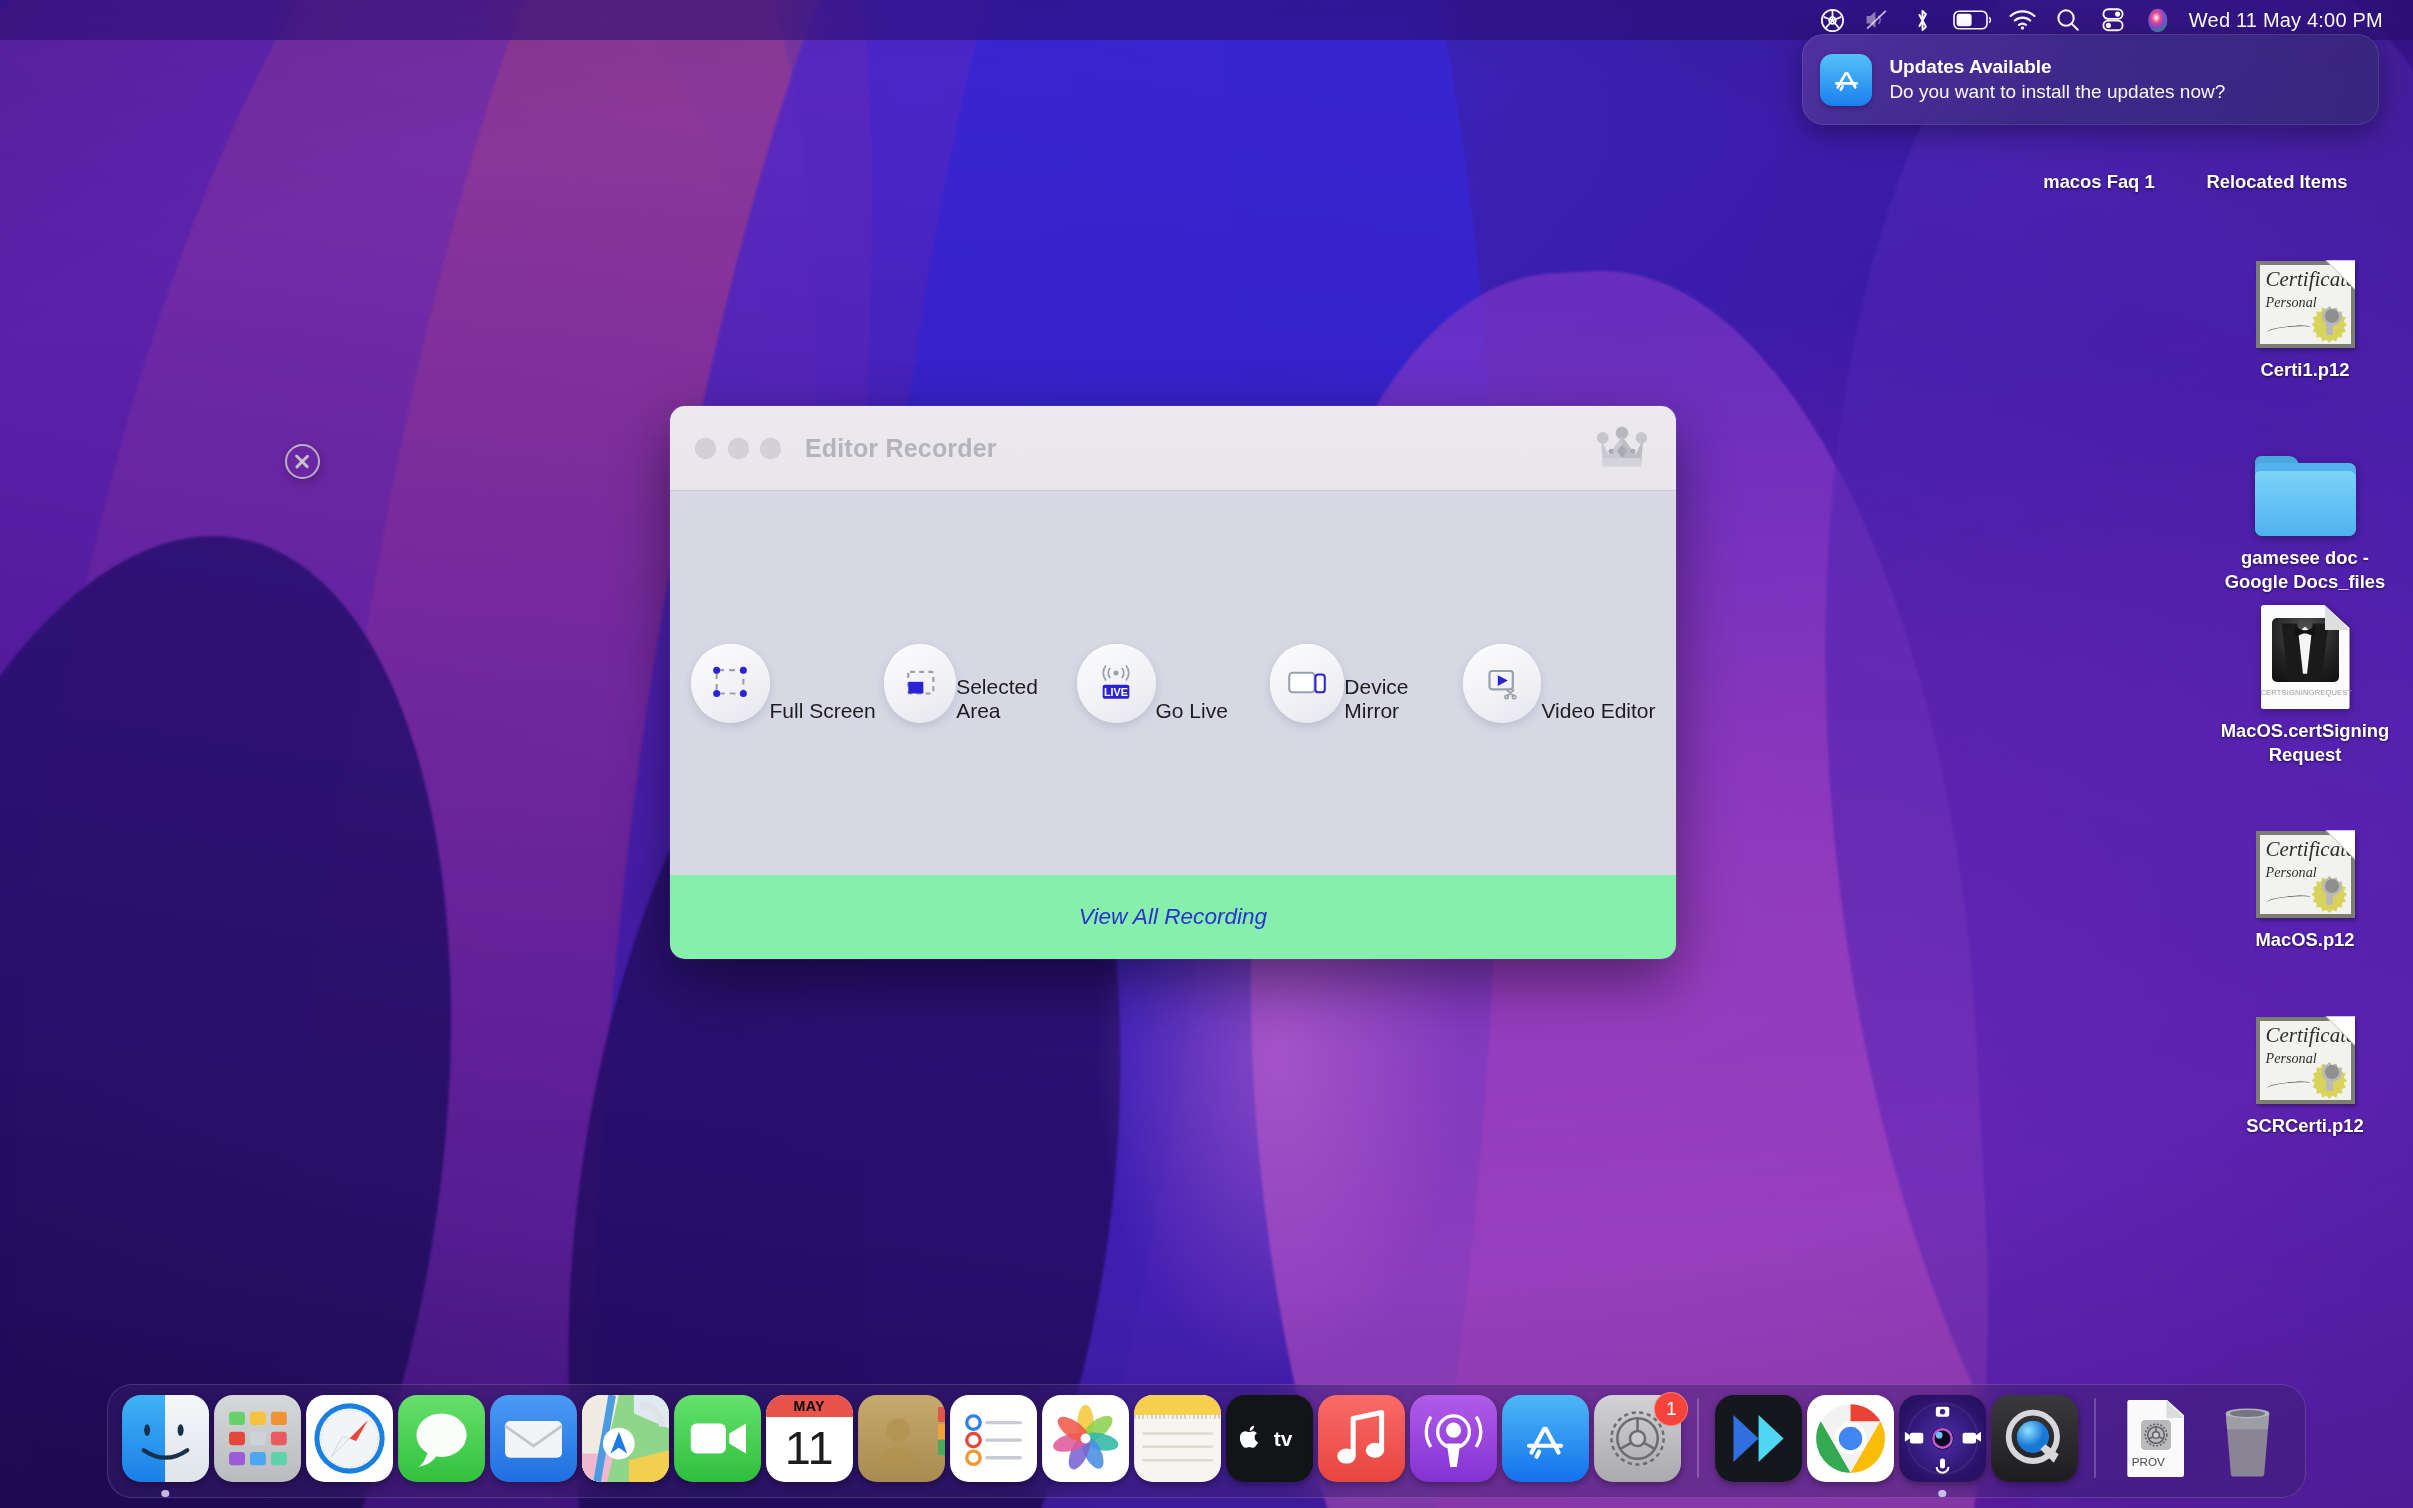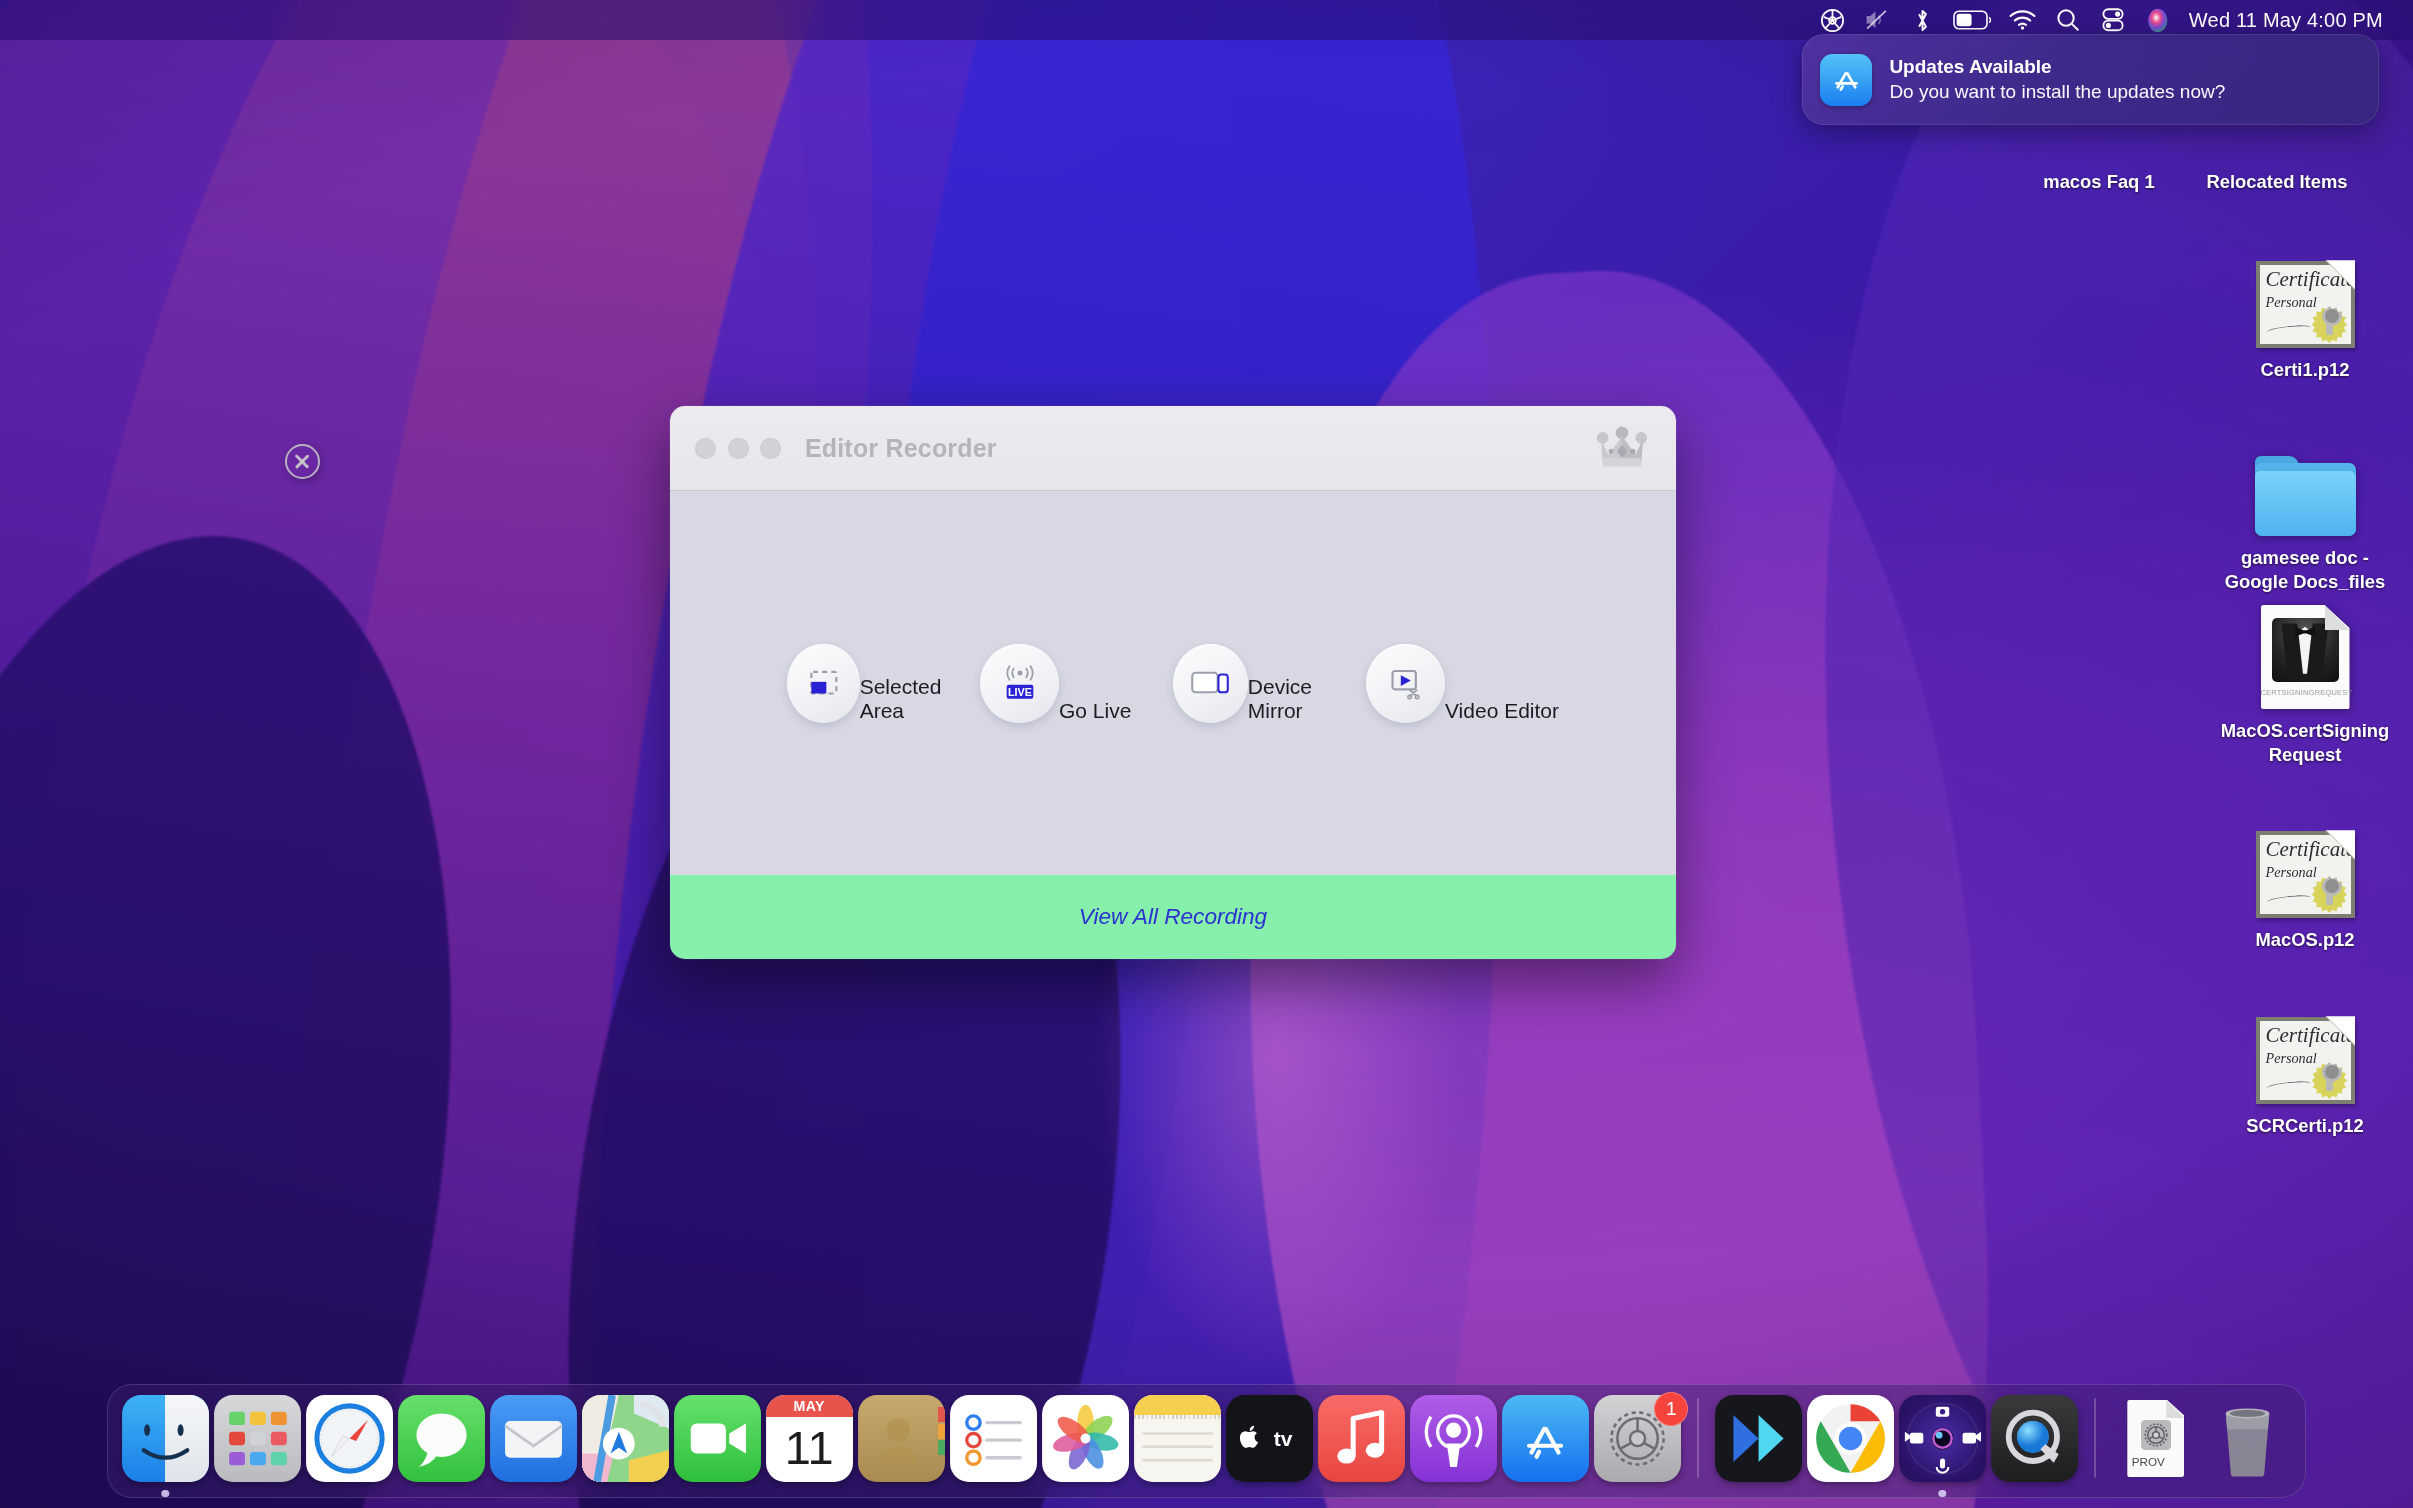--- a/index.html
+++ b/index.html
@@ -445,20 +445,32 @@
         <path d="M31 22 L37 30 L31 38 L25 30 Z" fill="#a9a9b1"></path>
         <circle cx="18" cy="30" r="3" fill="#a9a9b1"></circle>
         <circle cx="44" cy="30" r="3" fill="#a9a9b1"></circle>
       </svg>
     </div>
   </div>
 
   <div class="win-body">
     <div class="modes">
 
+      <div class="mode">
+        <div class="mode-circle">
+          <svg width="40" height="37" viewBox="0 0 48 44">
+            <rect x="8" y="6" width="32" height="28" rx="2" fill="none" stroke="#9aa0ab" stroke-width="2.6" stroke-dasharray="7 6"></rect>
+            <circle cx="8" cy="6" r="4.2" fill="#2a23d6"></circle>
+            <circle cx="40" cy="6" r="4.2" fill="#2a23d6"></circle>
+            <circle cx="8" cy="34" r="4.2" fill="#2a23d6"></circle>
+            <circle cx="40" cy="34" r="4.2" fill="#2a23d6"></circle>
+          </svg>
+        </div>
+        <div class="mode-label">Full Screen</div>
+      </div>
 
       <div class="mode">
         <div class="mode-circle">
           <svg width="40" height="37" viewBox="0 0 48 44">
             <rect x="10" y="8" width="30" height="26" rx="2" fill="none" stroke="#9aa0ab" stroke-width="2.6" stroke-dasharray="6 5"></rect>
             <rect x="10" y="20" width="18" height="14" fill="#2a23d6"></rect>
           </svg>
         </div>
         <div class="mode-label">Selected Area</div>
       </div>
@@ -597,21 +609,21 @@
       <svg class="fill" viewBox="0 0 104 104">
         <rect x="20" y="34" width="42" height="36" rx="7" fill="#fff"></rect>
         <path d="M66 46 L86 34 V70 L66 58 Z" fill="#fff"></path>
       </svg>
     </div>
   </div>
 
   <div class="dock-item">
     <div class="dock-ico">
       <div class="fill" style="background:#fff"></div>
-      <div style="position:absolute;left:0;right:0;top:0;height:22px;background:#e8534b;color:#ffffff;font-size:14.2px;font-weight:bold;display:flex;align-items:center;justify-content:center;letter-spacing:0.4px">MAY</div>
+      <div style="position:absolute;left:0;right:0;top:0;height:22px;background:#e8534b;color:#000000;font-size:14.2px;font-weight:bold;display:flex;align-items:center;justify-content:center;letter-spacing:0.4px">MAY</div>
       <div style="position:absolute;left:0;right:0;top:18.4px;bottom:0;display:flex;align-items:center;justify-content:center;font-size:47px;color:#1c1c1e;">11</div>
     </div>
   </div>
 
   <div class="dock-item">
     <div class="dock-ico">
       <div class="fill" style="background:linear-gradient(180deg,#c7a96d 0%,#a98a50 100%)"></div>
       <div style="position:absolute;right:0;top:11.7px;width:6.7px;height:15px;background:#e2554c;"></div>
       <div style="position:absolute;right:0;top:28.5px;width:6.7px;height:15px;background:#f0a53c;"></div>
       <div style="position:absolute;right:0;top:45px;width:6.7px;height:15px;background:#4aaa5e;"></div>

